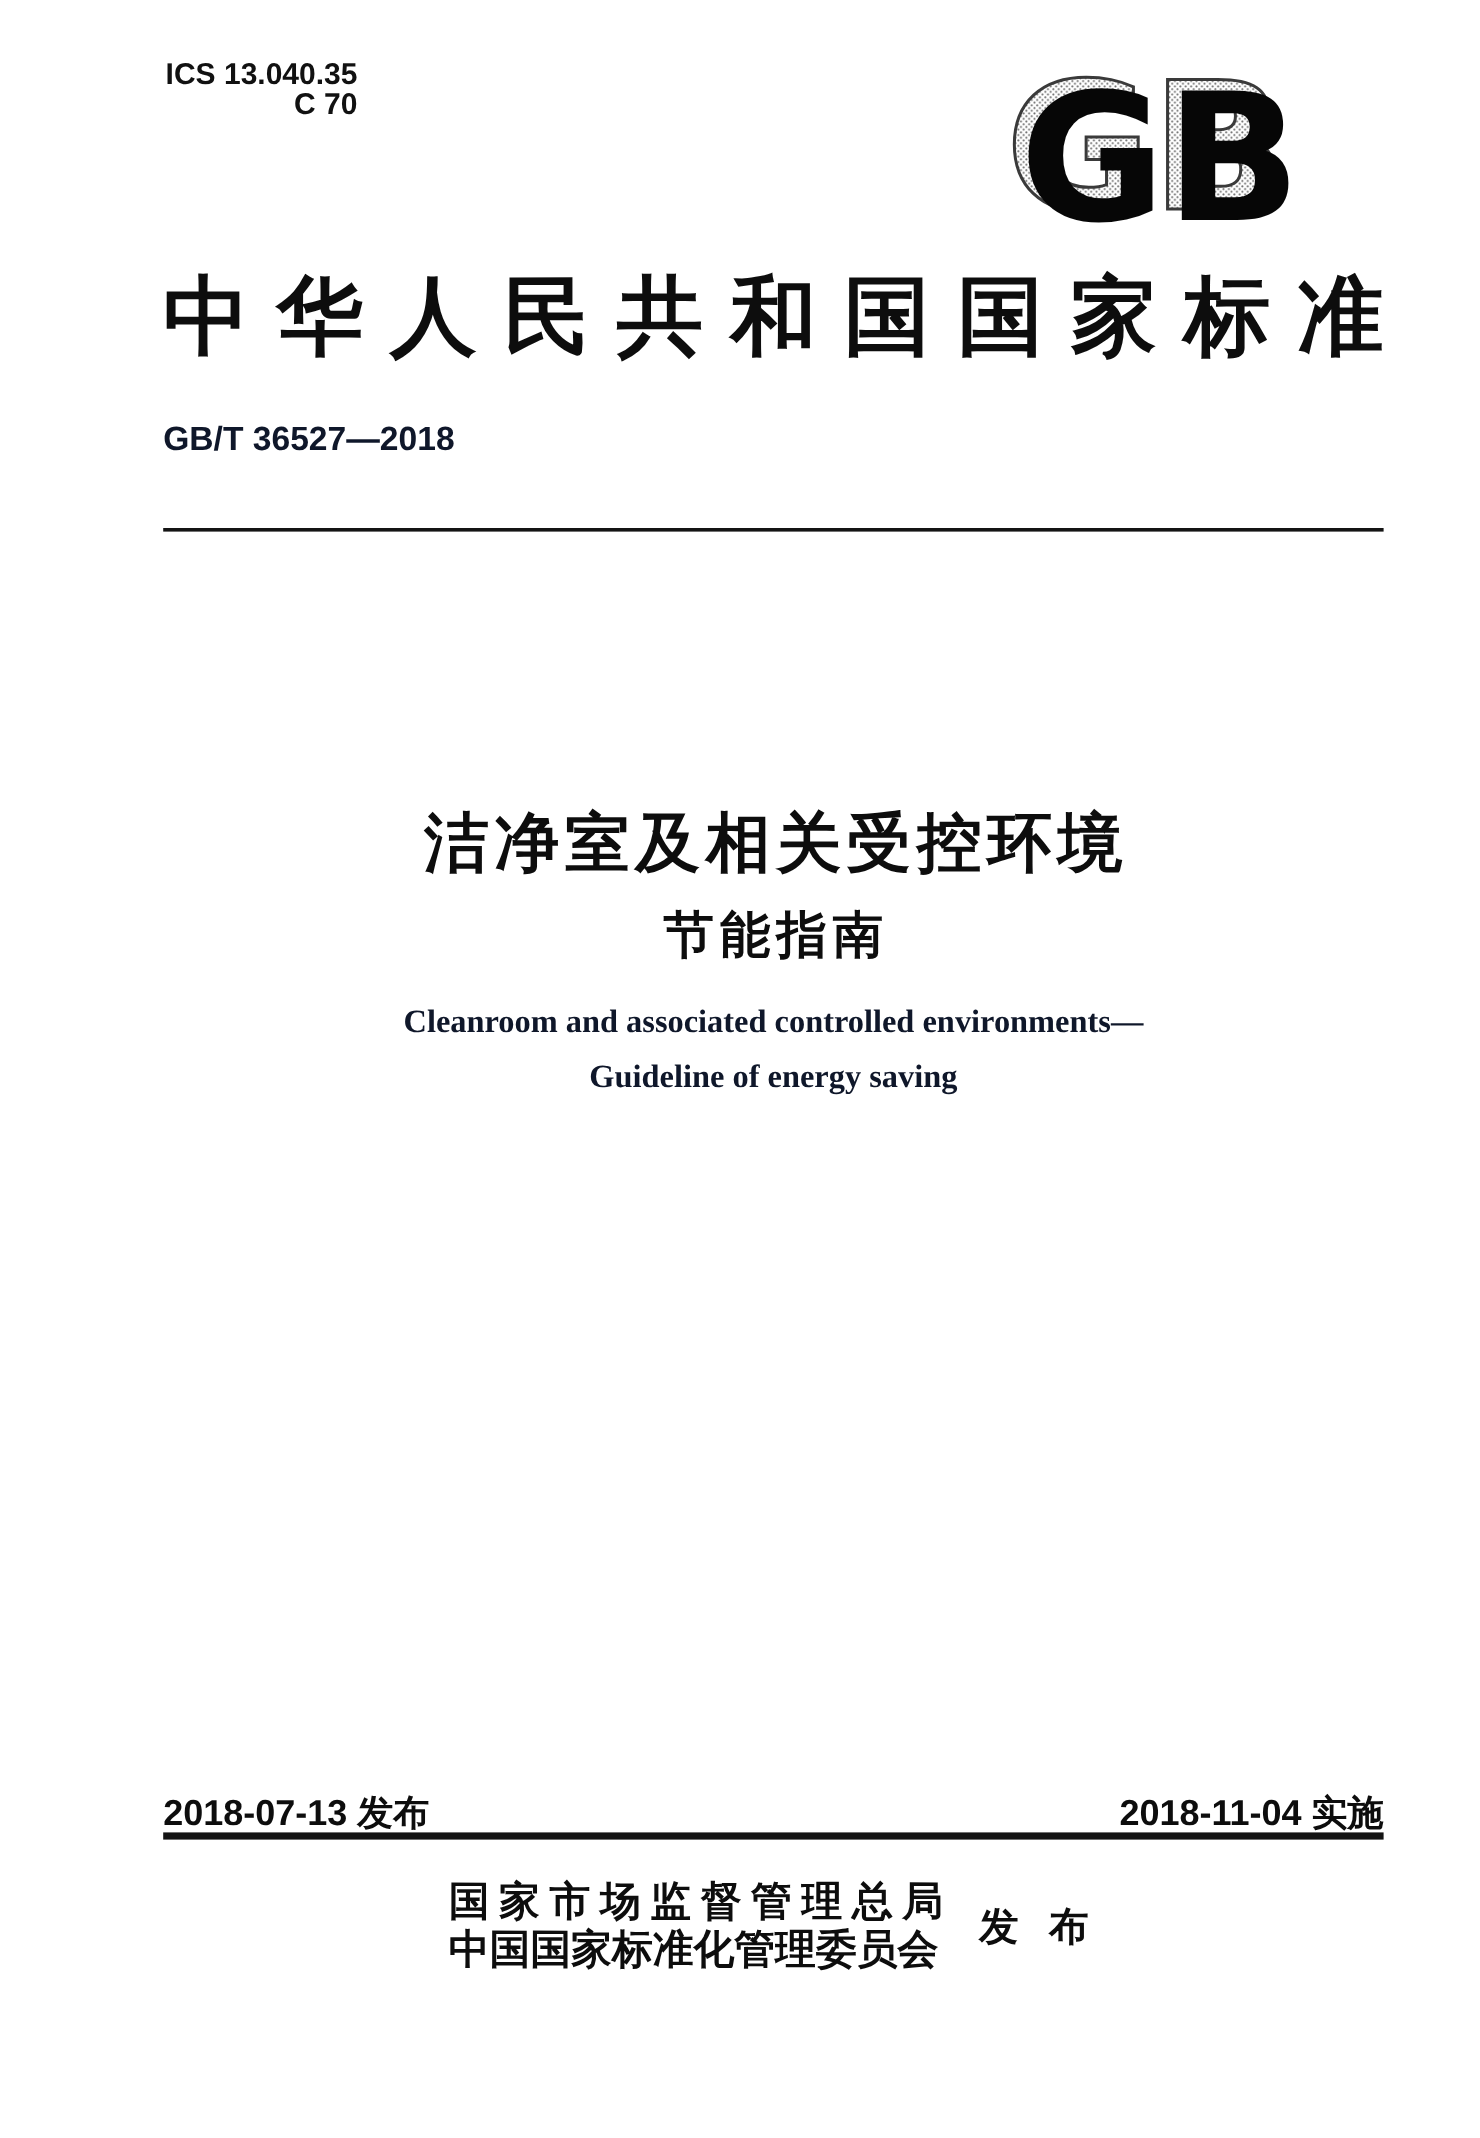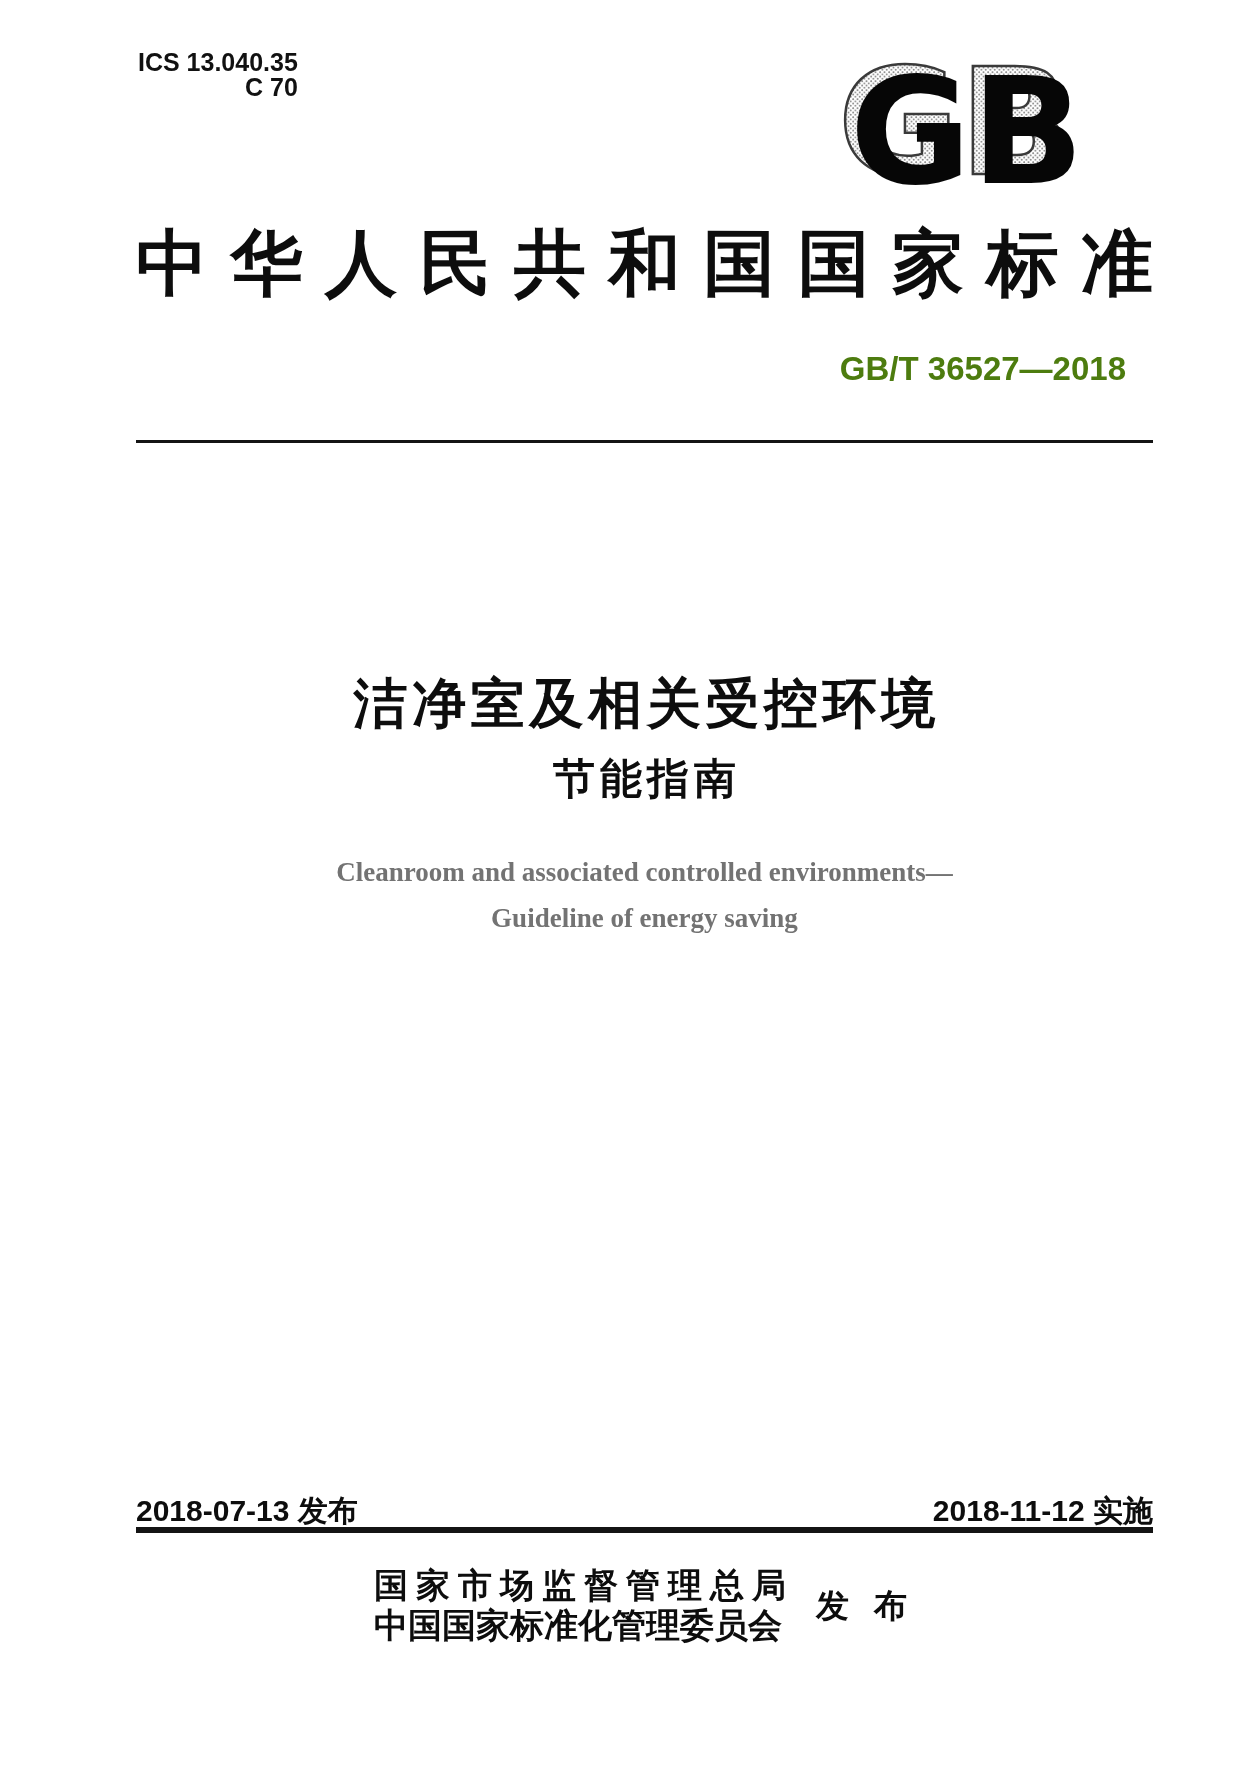--- a/index.html
+++ b/index.html
@@ -25,44 +25,43 @@
 
   .heading-zh {
     position: absolute; left: 136px; top: 226px; width: 1017px;
     font-family: "Liberation Serif", "DejaVu Serif", serif;
     font-weight: bold; font-size: 72px; line-height: 76px;
     color: #0d0d0d;
   }
 
   .std-number {
     position: absolute; left: 136px; top: 350px; width: 990px;
-    text-align: right;
-    font-weight: bold; font-size: 33px;
+    font-weight: bold; font-size: 28px;
     font-family: "Liberation Sans", sans-serif;
-    color: #4d7c0f;
+    color: #0f172a;
   }
 
   .rule { position: absolute; left: 136px; width: 1017px; background: #141414; }
   .rule-top { top: 440px; height: 3px; }
   .rule-bottom { top: 1527px; height: 6px; }
 
   .title-zh {
     position: absolute; left: 136px; top: 676px; width: 1017px;
     font-weight: bold; color: #0d0d0d;
     font-family: "Liberation Sans", "DejaVu Sans", sans-serif;
   }
   .title-zh-1 { width: 582px; margin: 0 auto; font-size: 54px; line-height: 54px; }
   .title-zh-2 { margin-top: 22px; text-align: center; font-size: 42px; line-height: 54px; letter-spacing: 5px; text-indent: 5px; }
 
   .title-en {
-    position: absolute; left: 136px; top: 849px; width: 1017px;
+    position: absolute; left: 136px; top: 828px; width: 1017px;
     text-align: center;
     font-family: "Liberation Serif", "DejaVu Serif", serif;
     font-weight: bold; font-size: 27px; line-height: 46px;
-    color: #737373;
+    color: #0f172a;
   }
 
   .dates-row {
     position: absolute; left: 136px; top: 1491px; width: 1017px;
     display: flex; justify-content: space-between; align-items: flex-start;
     font-weight: bold; font-size: 30px;
     font-family: "Liberation Sans", sans-serif;
     color: #0d0d0d;
   }
 
@@ -145,21 +144,21 @@
     <div class="title-zh-2">节能指南</div>
   </div>
 
   <div class="title-en">
     <div>Cleanroom and associated controlled environments—</div>
     <div>Guideline of energy saving</div>
   </div>
 
   <div class="dates-row">
     <div>2018-07-13 发布</div>
-    <div>2018-11-12 实施</div>
+    <div>2018-11-04 实施</div>
   </div>
 
   <div class="rule rule-bottom"></div>
 
   <div class="publisher-row">
     <div class="publisher-lines">
       <div class="js-justify">
           <span>国</span>
           <span>家</span>
           <span>市</span>

